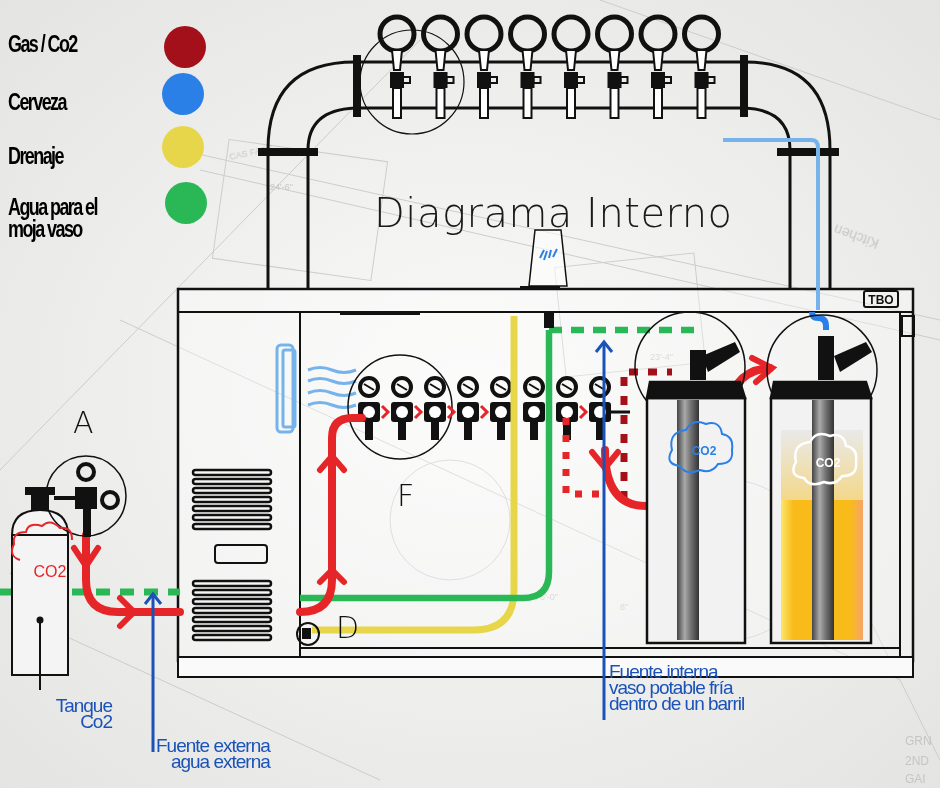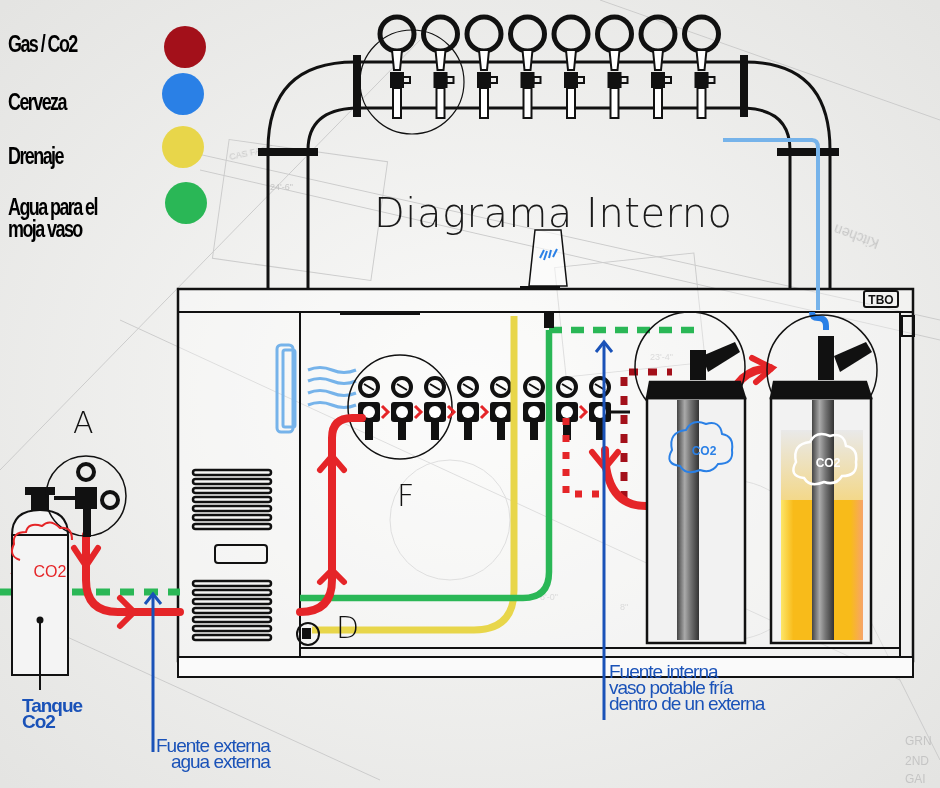--- a/index.html
+++ b/index.html
@@ -385,25 +385,25 @@
   </g>
   <text x="50" y="577" text-anchor="middle" font-family="Liberation Sans, sans-serif" font-size="16" fill="#e52528">CO2</text>
 </svg>
 
 <div class="title">Diagrama Interno</div>
 
 <div class="letter" style="left:73px; top:405px;">A</div>
 <div class="letter" style="left:397px; top:478px;">F</div>
 <div class="letter" style="left:336px; top:610px;">D</div>
 
-<div class="callout" style="left:22px; top:698px; text-align:left; width:90px;font-weight:bold;">
+<div class="callout" style="left:22px; top:698px; text-align:right; width:90px;">
   <div>Tanque</div>
   <div>Co2</div>
 </div>
 <div class="callout" style="left:156px; top:738px; text-align:right;">
   <div>Fuente externa</div>
   <div>agua externa</div>
 </div>
 <div class="callout" style="left:609px; top:664px;">
   <div>Fuente interna</div>
   <div>vaso potable fría</div>
-  <div>dentro de un externa</div>
+  <div>dentro de un barril</div>
 </div>
 
 </body></html>

